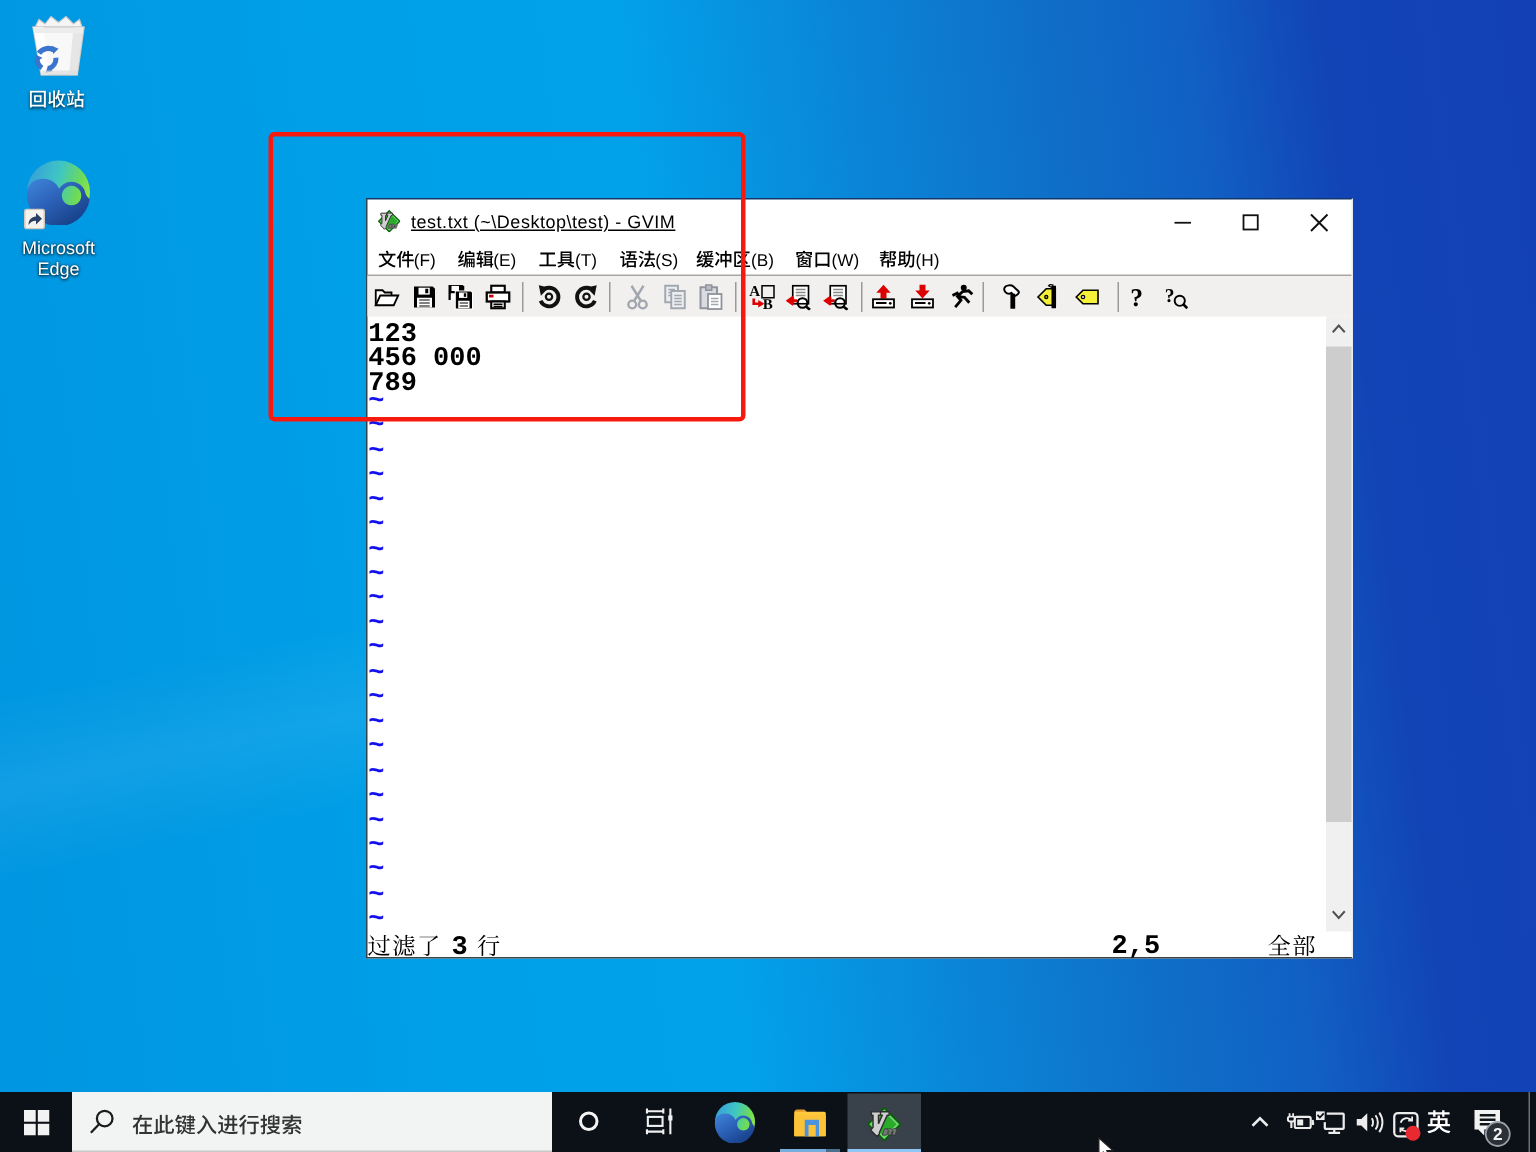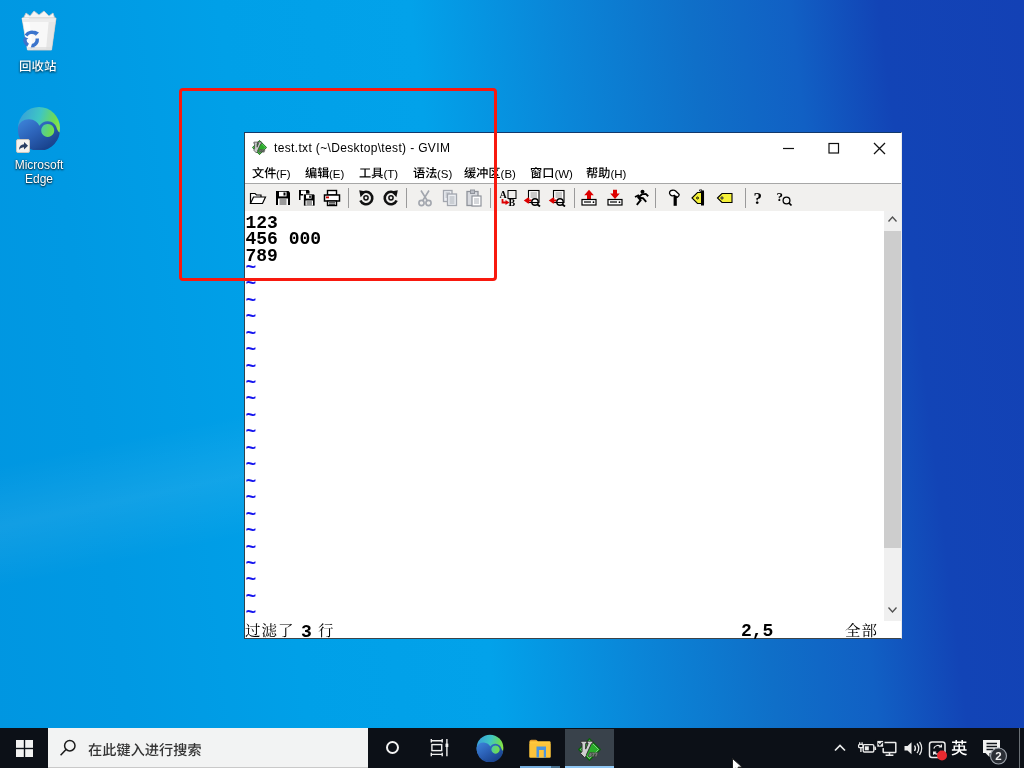--- a/index.html
+++ b/index.html
@@ -1,21 +1,21 @@
 <!DOCTYPE html>
 <html><head><meta charset="utf-8"><style>
 html,body{margin:0;padding:0;}
 #screen{position:relative;width:1024px;height:768px;overflow:hidden;
  background:linear-gradient(83deg,#0096e1 0%,#0099e3 12%,#00a0e8 28%,#02a2ea 45%,#0a86d8 58%,#0f6fc8 70%,#1160c4 79%,#1244b6 87%,#1341b5 100%);
  font-family:"Liberation Sans", sans-serif;}
 .abs{position:absolute;}
 .lbl{color:#fff;font-size:12px;text-align:center;text-shadow:0 1px 2px rgba(0,0,0,.85),0 0 2px rgba(0,0,0,.5);}
 .cjs{filter:drop-shadow(0 1px 1px rgba(0,0,0,.8));}
 .vtx{font-family:"Liberation Mono",monospace;font-weight:bold;font-size:18px;color:#000;}
-.ui{font-family:"Liberation Sans",sans-serif;}
+.ui{font-family:"Liberation Sans",sans-serif;text-decoration:underline;}
 </style></head><body>
 <div id="screen">
 
 <svg width="0" height="0" style="position:absolute">
 <defs>
 <path id="s6587" d="M418 823C446 775 474 712 486 671H48V579H204C261 432 336 305 433 201C326 113 193 51 31 7C50 -15 79 -59 90 -82C254 -31 391 38 503 133C612 38 746 -33 908 -77C923 -50 951 -10 972 11C816 49 685 115 577 202C672 303 746 427 800 579H957V671H503L592 699C579 741 547 805 518 853ZM505 267C418 356 350 461 302 579H693C648 454 586 352 505 267Z"></path>
 <path id="s4ef6" d="M316 352V259H597V-84H692V259H959V352H692V551H913V644H692V832H597V644H485C497 686 507 729 516 773L425 792C403 665 361 536 304 455C328 445 368 422 386 409C411 448 434 497 454 551H597V352ZM257 840C205 693 118 546 26 451C42 429 69 378 78 355C105 384 131 416 156 451V-83H247V596C285 666 319 740 346 813Z"></path>
 <path id="s7f16" d="M35 61 57 -25C140 10 246 55 346 99L329 173C220 130 109 86 35 61ZM60 419C75 426 98 432 192 444C157 387 126 342 111 324C82 286 62 261 40 257C49 235 63 193 67 177C88 189 122 201 340 252C337 271 334 305 334 329L187 298C253 387 318 493 369 596L295 639C279 601 259 563 240 526L145 518C200 603 253 712 292 815L203 846C170 726 106 597 85 564C66 530 50 507 31 502C41 479 55 437 60 419ZM625 341V210H558V341ZM685 341H743V210H685ZM599 825C612 799 626 768 636 739H409V522C409 368 400 143 306 -16C326 -25 364 -53 378 -69C442 38 472 179 485 310V-75H558V137H625V-53H685V137H743V-51H803V137H863V2C863 -5 861 -7 855 -8C848 -8 832 -8 813 -7C823 -26 831 -56 834 -76C869 -76 893 -75 912 -63C932 -51 936 -30 936 1V418L863 417H493L495 491H924V739H739C728 772 709 817 689 851ZM803 341H863V210H803ZM495 661H836V569H495Z"></path>
 <path id="s8f91" d="M561 745H804V661H561ZM474 813V592H895V813ZM77 322C86 331 119 337 151 337H238V206C161 194 90 182 35 175L54 83L238 118V-81H324V135L425 155L419 237L324 221V337H403V422H324V571H238V422H158C185 487 211 562 234 640H413V730H258C266 762 273 795 279 827L188 844C183 806 176 768 167 730H43V640H146C127 567 107 507 98 484C81 440 67 409 49 404C59 382 72 340 77 322ZM799 463V390H568V463ZM398 85 412 2 799 33V-84H887V41L962 47V125L887 119V463H954V541H419V463H481V90ZM799 321V249H568V321ZM799 180V113L568 96V180Z"></path>
 <path id="s5de5" d="M49 84V-11H954V84H550V637H901V735H102V637H444V84Z"></path>

